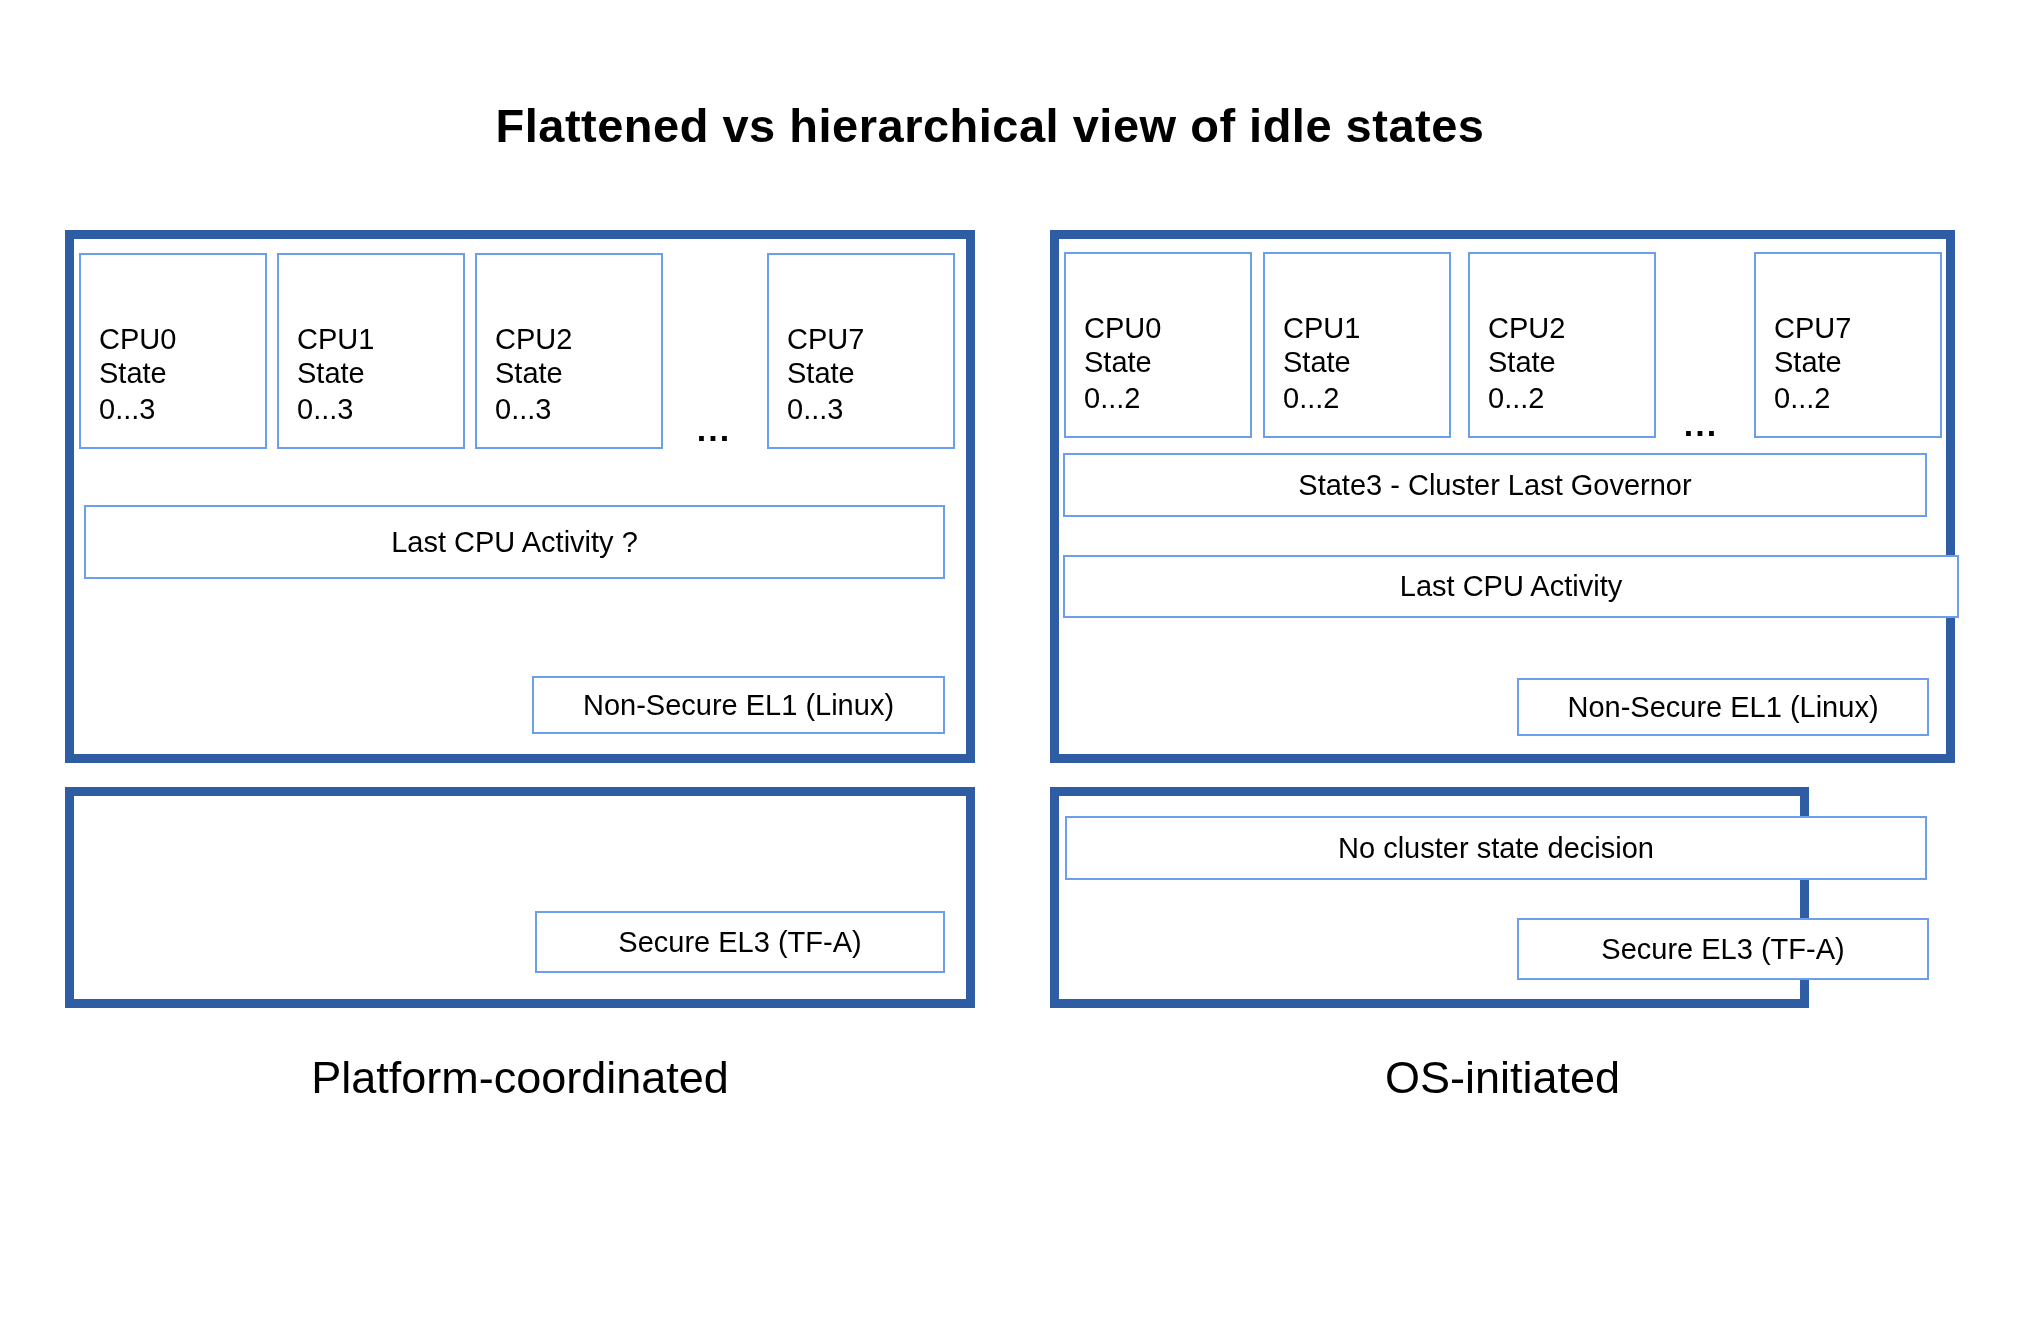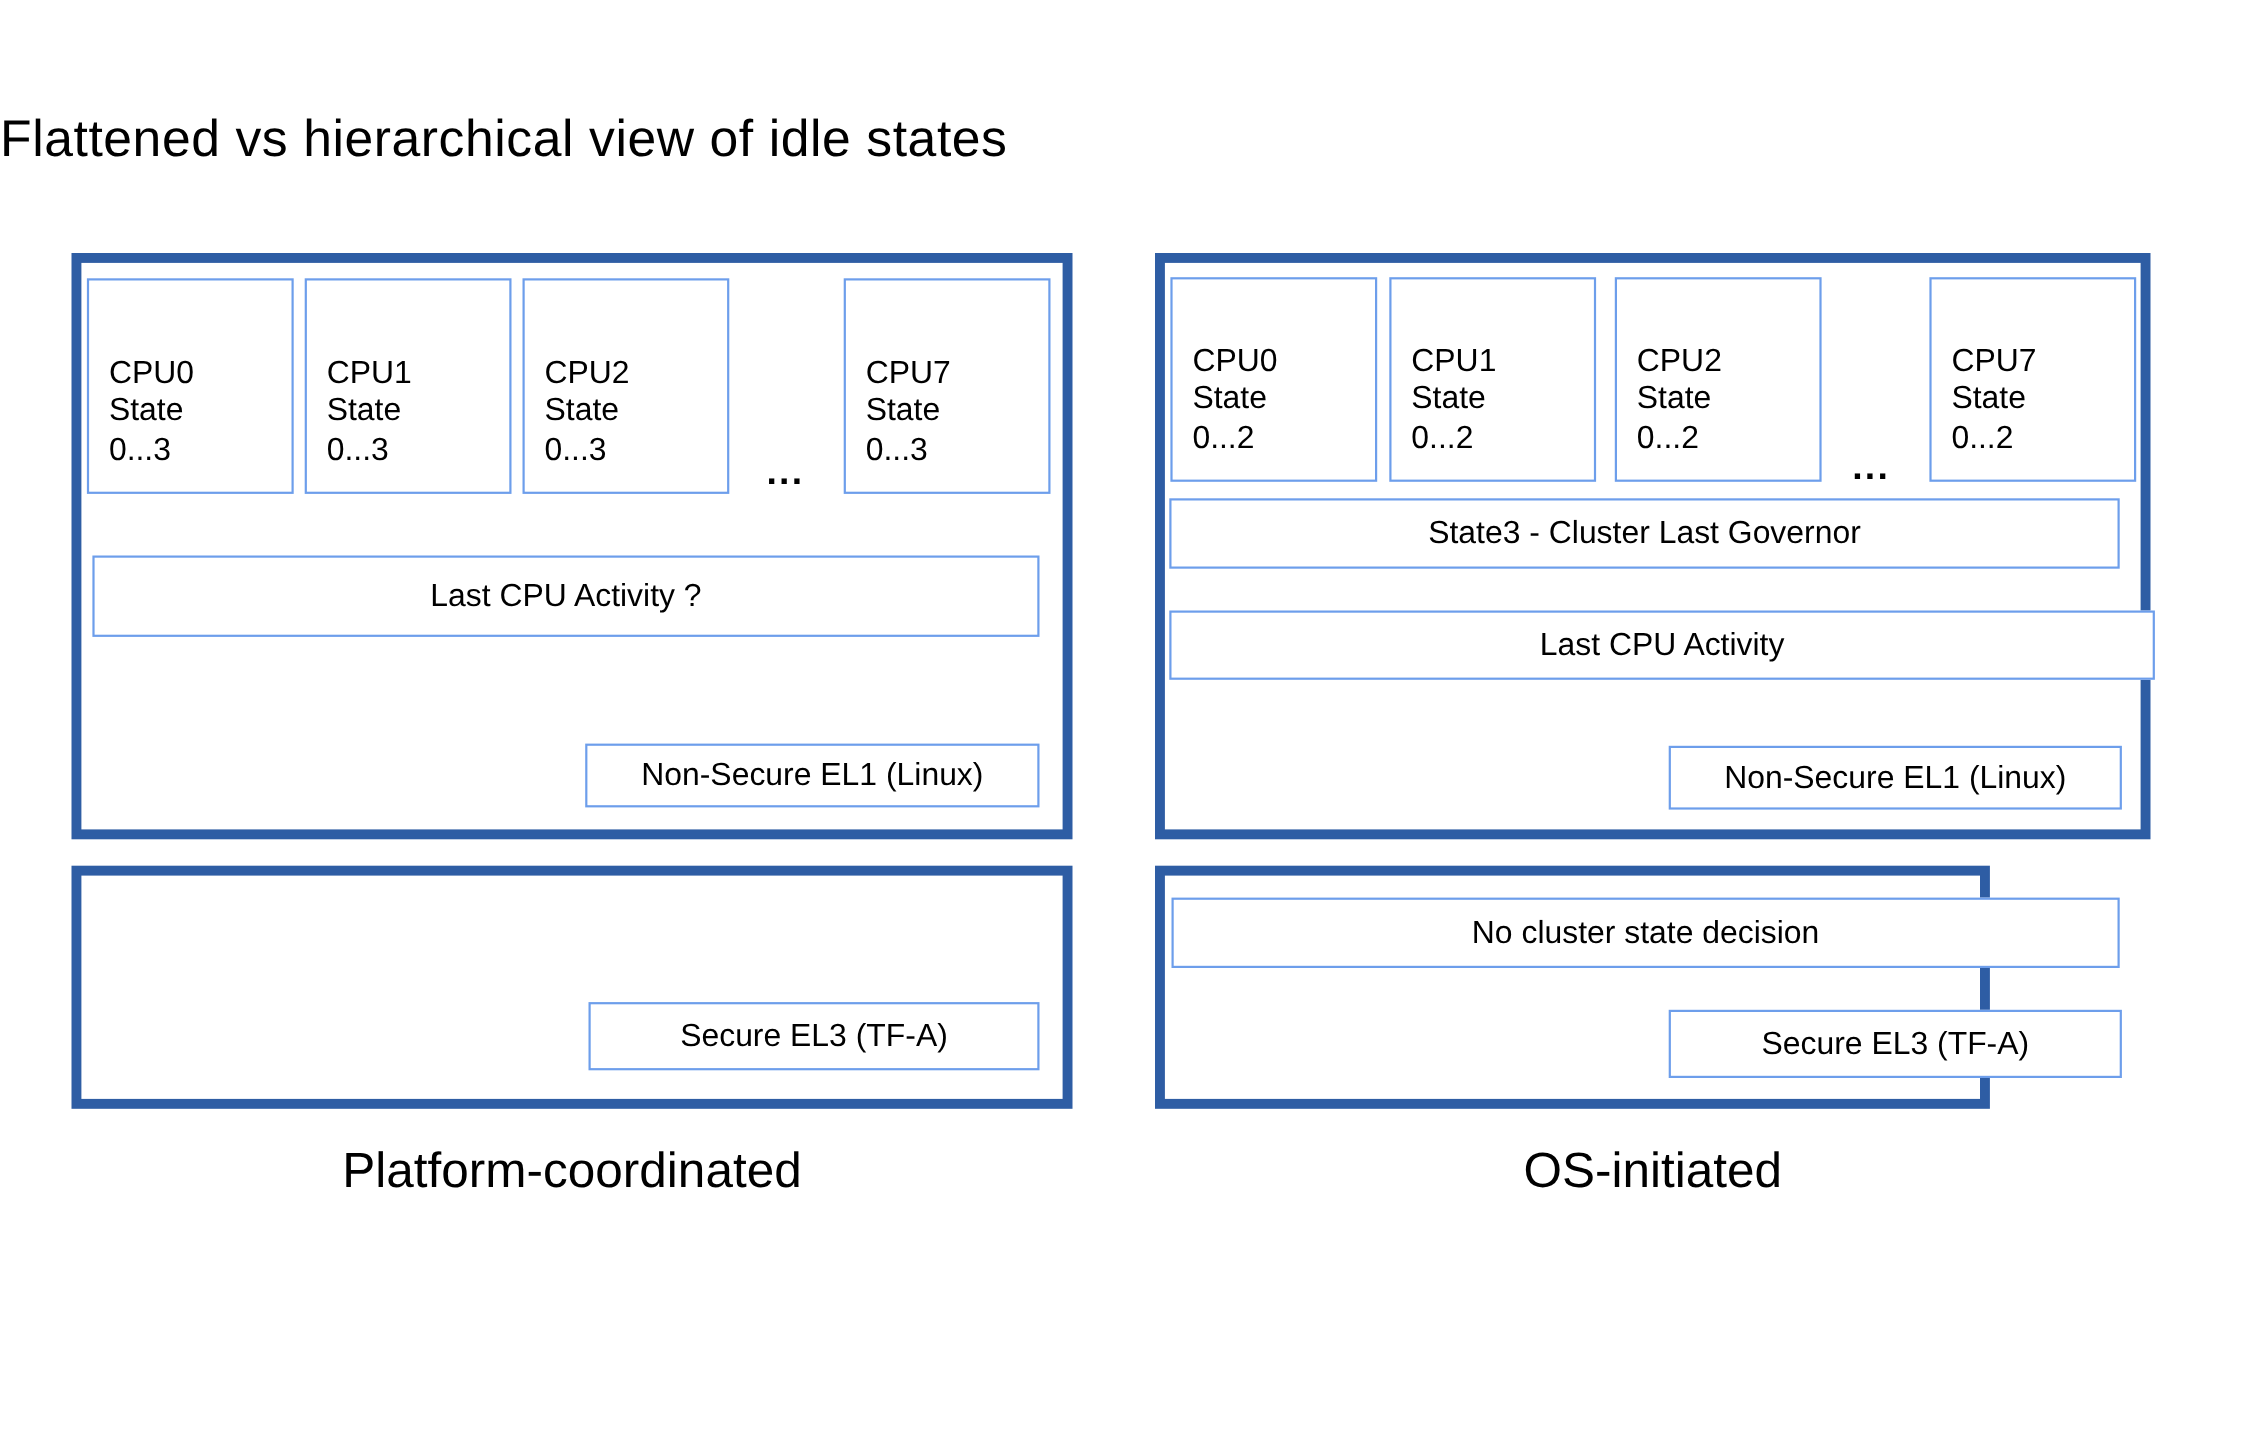--- a/index.html
+++ b/index.html
@@ -14,23 +14,24 @@
     width: 2040px; height: 1320px;
     background: var(--background);
     color: var(--text);
     font-family: "Liberation Sans", sans-serif;
     position: relative;
     overflow: hidden;
   }
   .title {
     position: absolute;
     top: 98px; left: 0; width: 1980px;
-    text-align: left;
+    text-align: center;
     font-size: 47px;
     letter-spacing: 0.5px;
+    font-weight: bold;
   }
   .panel {
     position: absolute;
     border: 9px solid var(--panel-border);
     background: var(--background);
   }
   .ibox {
     position: absolute;
     border: 2px solid var(--box-border);
     background: var(--background);
@@ -55,20 +56,21 @@
     align-items: flex-end;
     justify-content: center;
     font-size: 34px;
     font-weight: bold;
     letter-spacing: 2px;
   }
   .caption {
     position: absolute;
     text-align: center;
     font-size: 45px;
+    margin-top: 14px;
   }
   
   #panel-left-top    { left: 65px;   top: 230px; width: 910px; height: 533px; }
   #panel-left-bottom { left: 65px;   top: 787px; width: 910px; height: 221px; }
   #panel-right-top   { left: 1050px; top: 230px; width: 905px; height: 533px; }
   #panel-right-bottom{ left: 1050px; top: 787px; width: 759px; height: 221px; }
 
   #panel-left-top .cpu-box { top: 14px; width: 188px; height: 196px; }
   #lt-cpu0 { left: 5px; }   #lt-cpu1 { left: 203px; }
   #lt-cpu2 { left: 401px; } #lt-cpu7 { left: 693px; }

